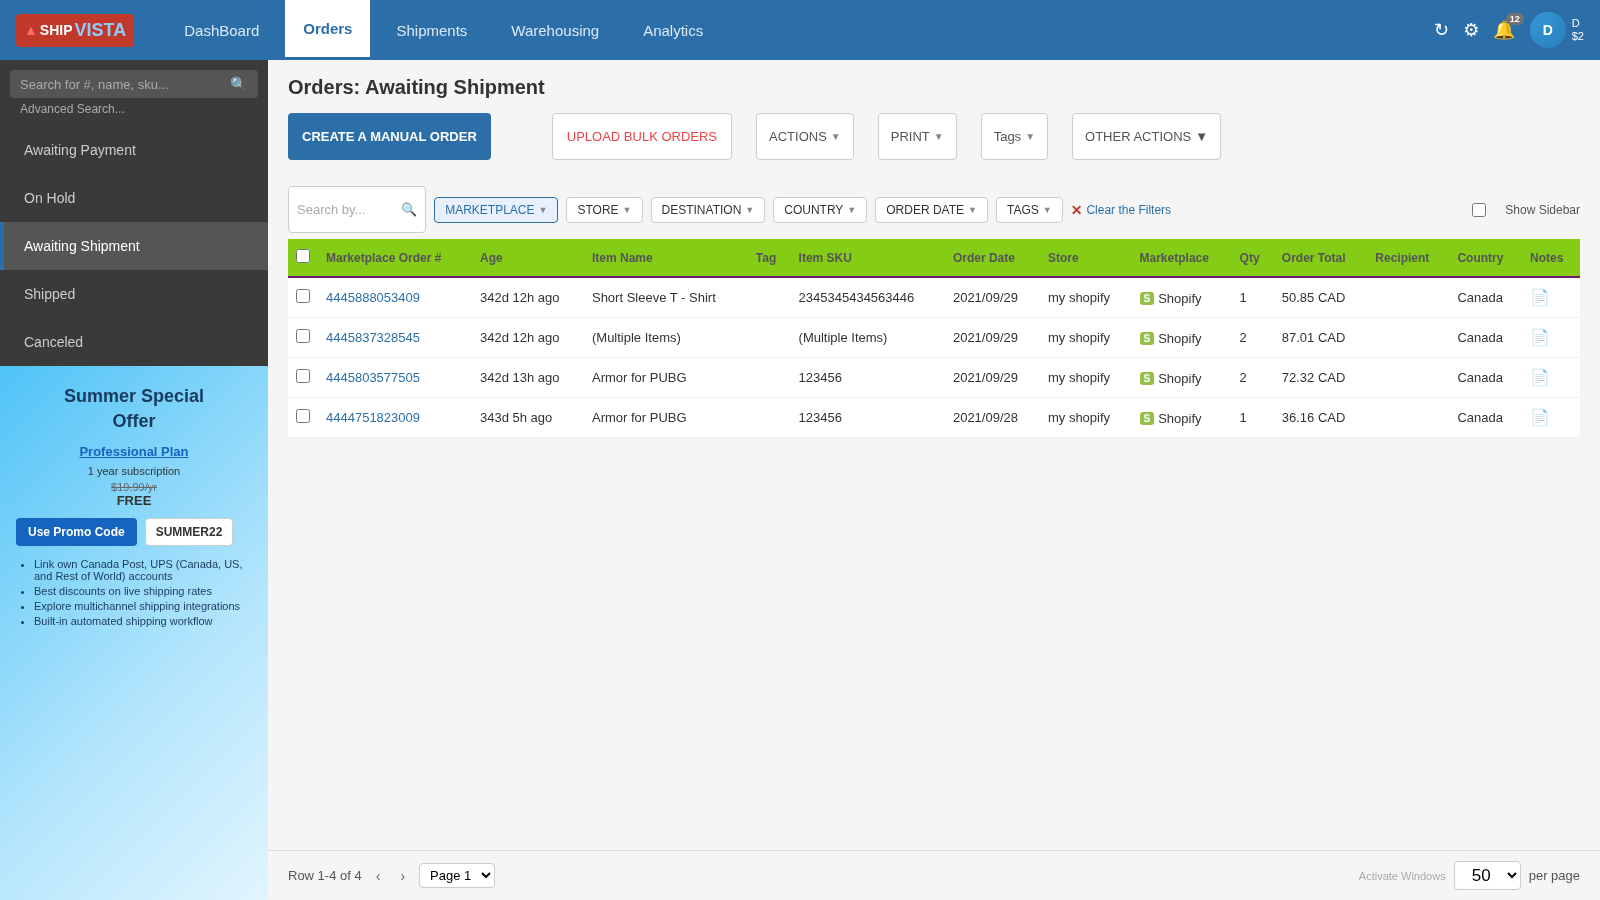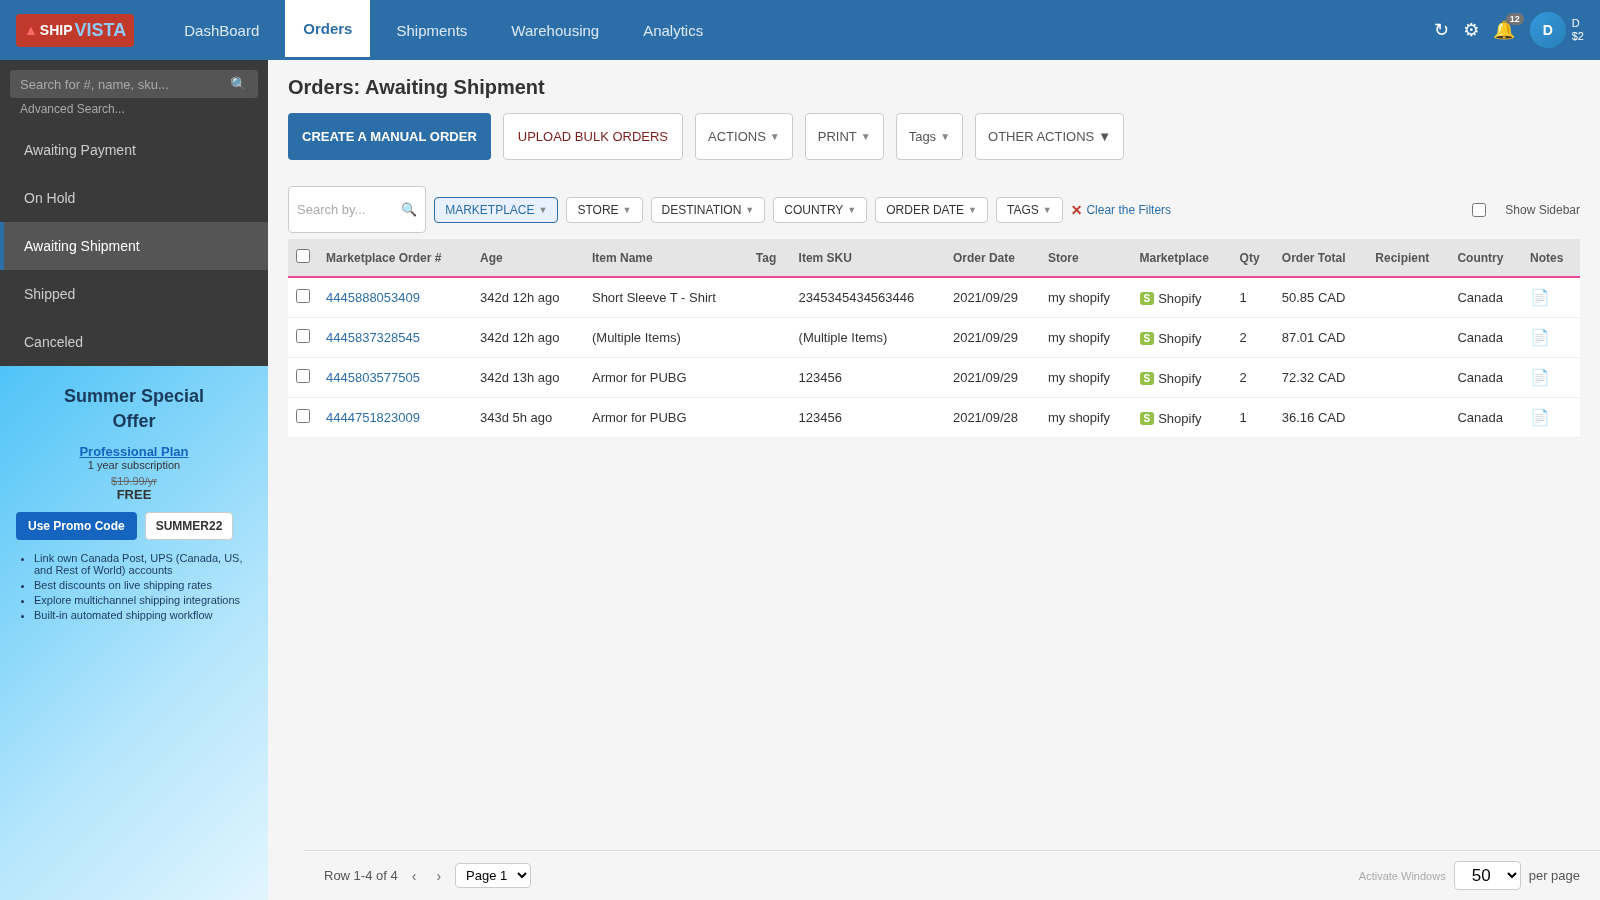--- a/index.html
+++ b/index.html
@@ -173,20 +173,21 @@
       color: #1a3a5c;
       text-align: center;
       margin-bottom: 12px;
     }
     .promo-plan {
       text-align: center;
       font-size: 13px;
       font-weight: bold;
       color: #1565c0;
       text-decoration: underline;
+      margin-bottom: 6px;
     }
     .promo-desc { text-align: center; font-size: 11px; color: #333; margin-bottom: 4px; }
     .promo-old-price { text-align: center; font-size: 11px; color: #666; text-decoration: line-through; }
     .promo-free { text-align: center; font-size: 13px; font-weight: bold; color: #333; margin-bottom: 10px; }
     .promo-btn-row { display: flex; gap: 8px; margin-bottom: 12px; }
     .promo-btn {
       background: #1565c0;
       color: #fff;
       border: none;
       border-radius: 4px;
@@ -220,42 +221,43 @@
       background: #f5f5f5;
     }
     .page-title {
       font-size: 20px;
       font-weight: bold;
       color: #333;
       margin-bottom: 14px;
     }
     .toolbar {
       display: flex;
-      gap: 12px;
+      gap: 24px;
       flex-wrap: wrap;
       margin-bottom: 10px;
     }
     .btn-create {
       background: #2c6fa8;
       color: #fff;
       border: none;
       border-radius: 4px;
       padding: 8px 14px;
       font-size: 13px;
       font-weight: bold;
       cursor: pointer;
     }
     .btn-upload {
       background: #fff;
-      color: #7f1d1d;
+      color: #ef4444;
       border: 1px solid #ccc;
       border-radius: 4px;
       padding: 8px 14px;
       font-size: 13px;
       cursor: pointer;
+      margin-left: 37px;
     }
     .btn-dropdown {
       background: #fff;
       color: #555;
       border: 1px solid #ccc;
       border-radius: 4px;
       padding: 8px 12px;
       font-size: 13px;
       cursor: pointer;
       display: flex;
@@ -350,22 +352,22 @@
       overflow-y: auto;
       padding: 0 20px;
     }
     table {
       width: 100%;
       border-collapse: collapse;
       background: #fff;
       font-size: 13px;
     }
     thead tr {
-      background: #e5e5e5;
-      border-bottom: 2px solid #ec4899;
+      background: #84cc16;
+      border-bottom: 2px solid #701a75;
     }
     thead th {
       padding: 10px 8px;
       text-align: left;
       font-size: 12px;
       font-weight: bold;
       color: #555;
       white-space: nowrap;
     }
     tbody tr {
@@ -406,21 +408,20 @@
     
     .pagination-bar {
       display: flex;
       align-items: center;
       gap: 8px;
       padding: 10px 20px;
       background: #f5f5f5;
       border-top: 1px solid #ddd;
       font-size: 13px;
       color: #555;
-      margin-left: 36px;
     }
     .pag-btn {
       background: none;
       border: none;
       cursor: pointer;
       font-size: 14px;
       color: #666;
       padding: 2px 6px;
     }
     .page-select {

